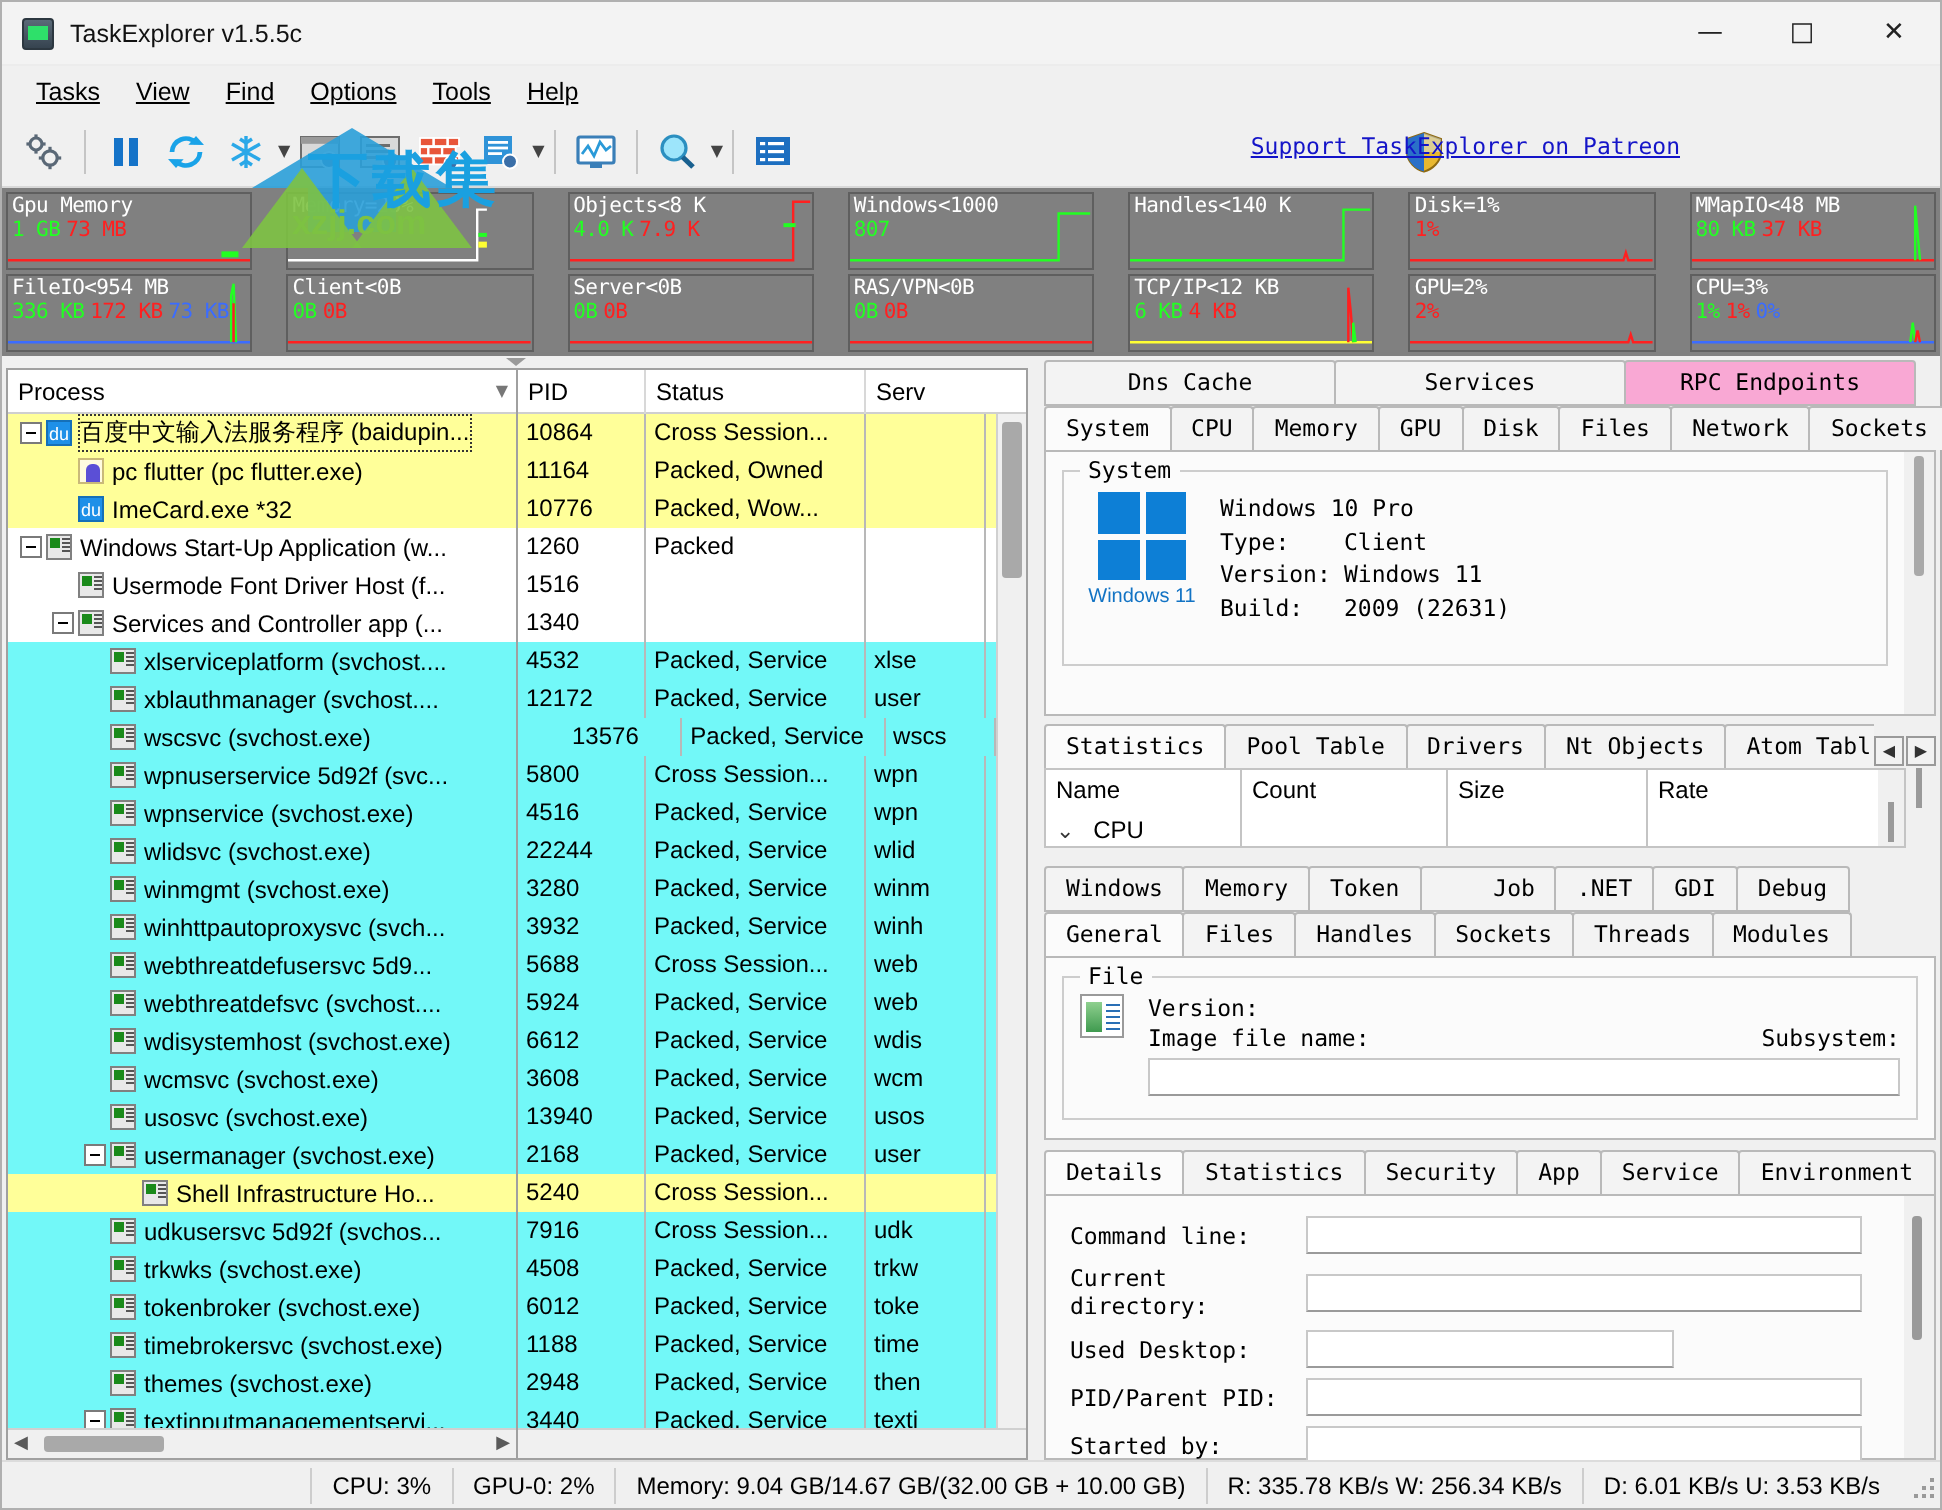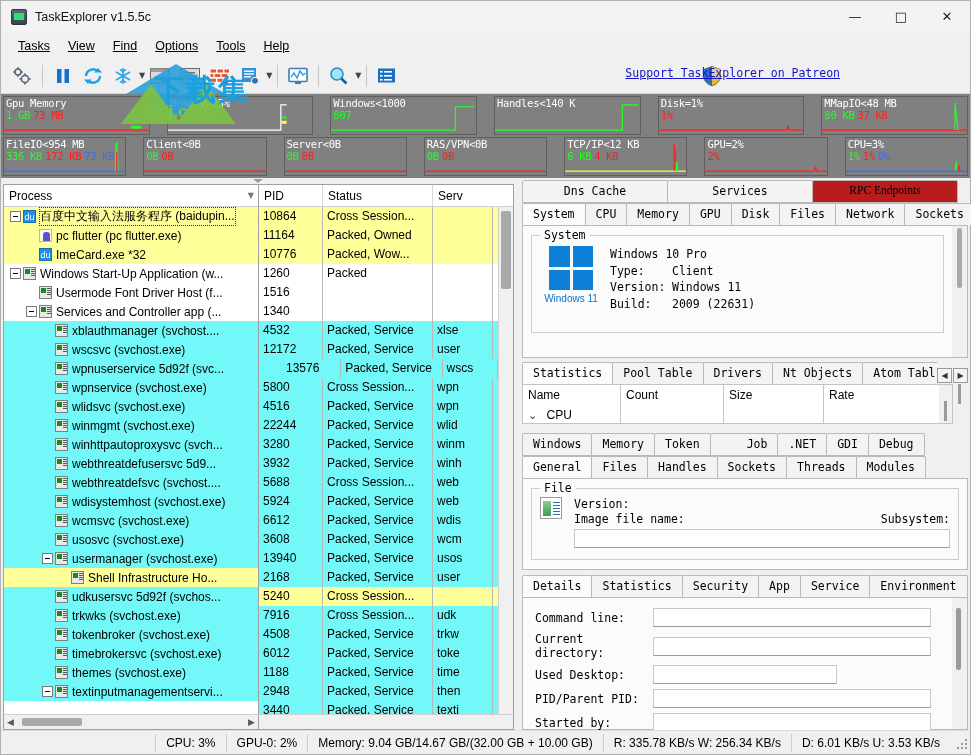--- a/index.html
+++ b/index.html
@@ -408,20 +408,28 @@
         <div class="gauge">
           <div class="g-title">Memory=25%</div>
           <div class="g-vals"></div>
           <svg preserveAspectRatio="none" viewBox="0 0 100 38">
             <path d="M0 34 L78 34 L78 8 L82 8" stroke="#ffffff" fill="none" stroke-width="1.2" vector-effect="non-scaling-stroke"></path>
             <path d="M78.5 21 L82 21" stroke="#22ff22" fill="none" stroke-width="2" vector-effect="non-scaling-stroke"></path>
             <path d="M78.5 26 L82 26" stroke="#ffff33" fill="none" stroke-width="3" vector-effect="non-scaling-stroke"></path>
           </svg>
         </div>
         <div class="gauge">
+          <div class="g-title">Objects&lt;8 K</div>
+          <div class="g-vals"><span style="color: rgb(34, 255, 34);">4.0 K</span><span style="color: rgb(255, 32, 32);">7.9 K</span></div>
+          <svg preserveAspectRatio="none" viewBox="0 0 100 38">
+            <path d="M0 34 L92 34 L92 4 L99 4" stroke="#ff2020" fill="none" stroke-width="1.2" vector-effect="non-scaling-stroke"></path>
+            <path d="M88 16 L93 16" stroke="#22ff22" fill="none" stroke-width="2" vector-effect="non-scaling-stroke"></path>
+          </svg>
+        </div>
+        <div class="gauge">
           <div class="g-title">Windows&lt;1000</div>
           <div class="g-vals"><span style="color: rgb(34, 255, 34);">807</span></div>
           <svg preserveAspectRatio="none" viewBox="0 0 100 38">
             <path d="M0 34 L86 34 L86 10 L99 10" stroke="#22ff22" fill="none" stroke-width="1.2" vector-effect="non-scaling-stroke"></path>
           </svg>
         </div>
         <div class="gauge">
           <div class="g-title">Handles&lt;140 K</div>
           <div class="g-vals"></div>
           <svg preserveAspectRatio="none" viewBox="0 0 100 38">
@@ -551,20 +559,25 @@
                 <span class="pname">Usermode Font Driver Host (f...</span>
               </div>
               <div class="row w tree-row" style="padding-left: 22px; display: flex; align-items: center;">
                 <span class="expander"></span>
                 <span class="pico"></span>
                 <span class="pname">Services and Controller app (...</span>
               </div>
               <div class="row c tree-row" style="padding-left: 38px; display: flex; align-items: center;">
                 <span class="expander none"></span>
                 <span class="pico"></span>
+                <span class="pname">xlserviceplatform (svchost....</span>
+              </div>
+              <div class="row c tree-row" style="padding-left: 38px; display: flex; align-items: center;">
+                <span class="expander none"></span>
+                <span class="pico"></span>
                 <span class="pname">xblauthmanager (svchost....</span>
               </div>
               <div class="row c tree-row" style="padding-left: 38px; display: flex; align-items: center;">
                 <span class="expander none"></span>
                 <span class="pico"></span>
                 <span class="pname">wscsvc (svchost.exe)</span>
               </div>
               <div class="row c tree-row" style="padding-left: 38px; display: flex; align-items: center;">
                 <span class="expander none"></span>
                 <span class="pico"></span>
@@ -817,21 +830,21 @@
       </div>
     </div>
 
     <div class="vsplit"></div>
 
     <div class="rightpane">
 
       <div class="tabstrip" id="toptabs1">
           <div class="tab rowtop" style="background: rgb(243, 243, 243); width: 146px; text-align: center;">Dns Cache</div>
           <div class="tab rowtop" style="background: rgb(243, 243, 243); width: 146px; text-align: center;">Services</div>
-          <div class="tab rowtop" style="background: #b91c1c; width: 146px; text-align: center; font-family: Liberation Serif, serif;">RPC Endpoints</div>
+          <div class="tab rowtop" style="background: #f9a8d4; width: 146px; text-align: center;">RPC Endpoints</div>
         </div>
 
       <div class="tabstrip" id="toptabs2">
           <div class="tab sel">System</div>
           <div class="tab">CPU</div>
           <div class="tab">Memory</div>
           <div class="tab">GPU</div>
           <div class="tab">Disk</div>
           <div class="tab">Files</div>
           <div class="tab">Network</div>

